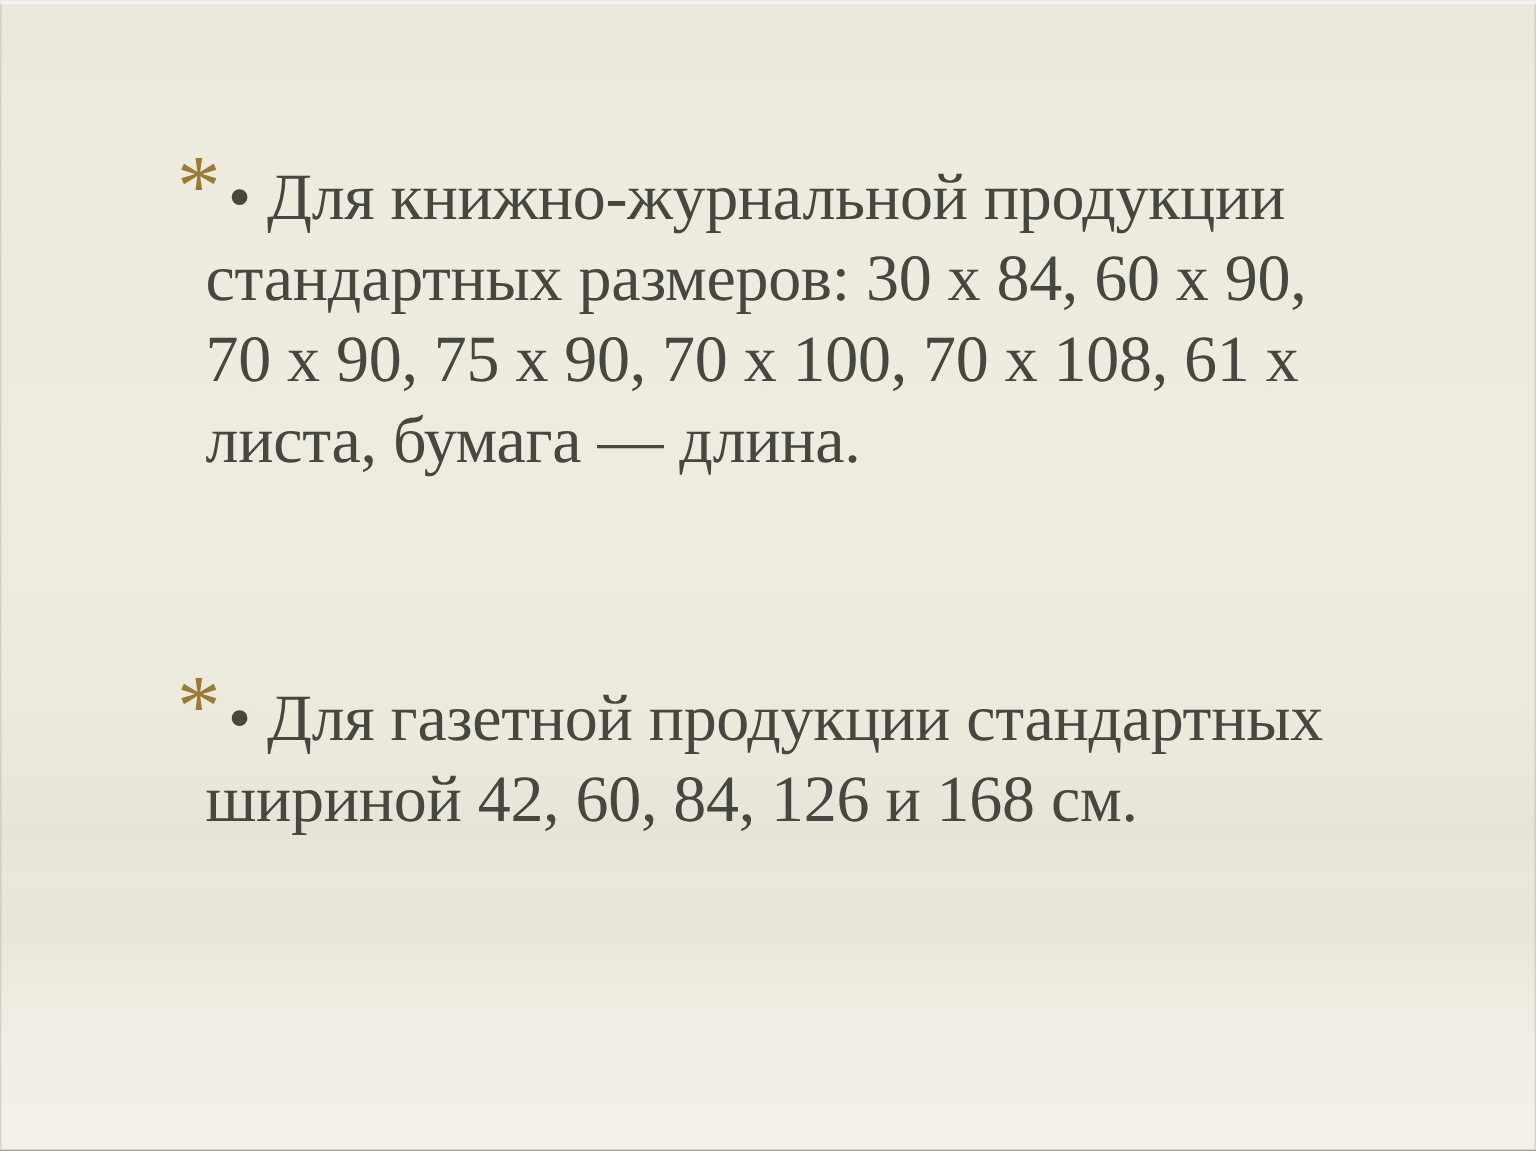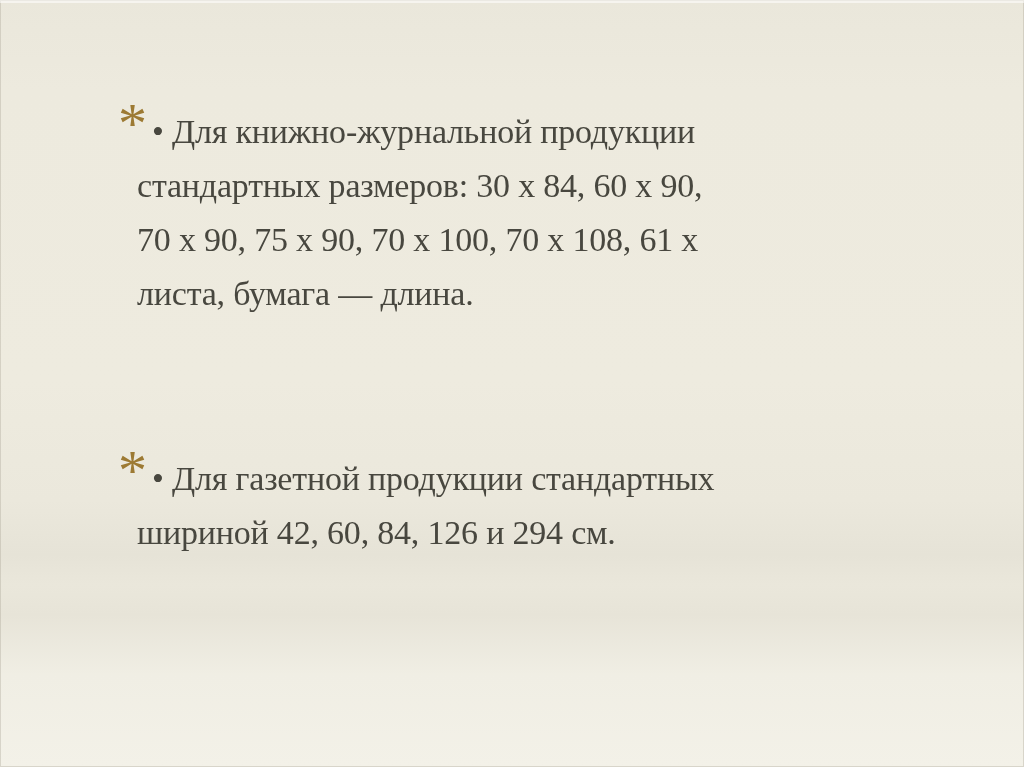--- a/index.html
+++ b/index.html
@@ -45,21 +45,21 @@
   .marker {
     position: absolute;
     left: -19px;
     top: -10px;
     font-size: 58px;
     line-height: 58px;
     color: #9d7a33;
     font-weight: 400;
   }
   .line {
-    font-size: 34px;
+    font-size: 44px;
     line-height: 54px;
     color: #48473f;
     white-space: nowrap;
     letter-spacing: -0.2px;
   }
   .line.first {
     text-indent: 15px;
   }
 </style>
 </head>
@@ -74,17 +74,17 @@
       <div class="line">стандартных размеров: 30 х 84, 60 х 90,</div>
       <div class="line">70 х 90, 75 х 90, 70 х 100, 70 х 108, 61 х</div>
       <div class="line">листа, бумага — длина.</div>
     </div>
   </section>
 
   <section class="bullet bullet-2">
     <span class="marker">*</span>
     <div class="lines">
       <div class="line first">• Для газетной продукции стандартных</div>
-      <div class="line">шириной 42, 60, 84, 126 и 294 см.</div>
+      <div class="line">шириной 42, 60, 84, 126 и 168 см.</div>
     </div>
   </section>
 
 </div>
 
 </body></html>

